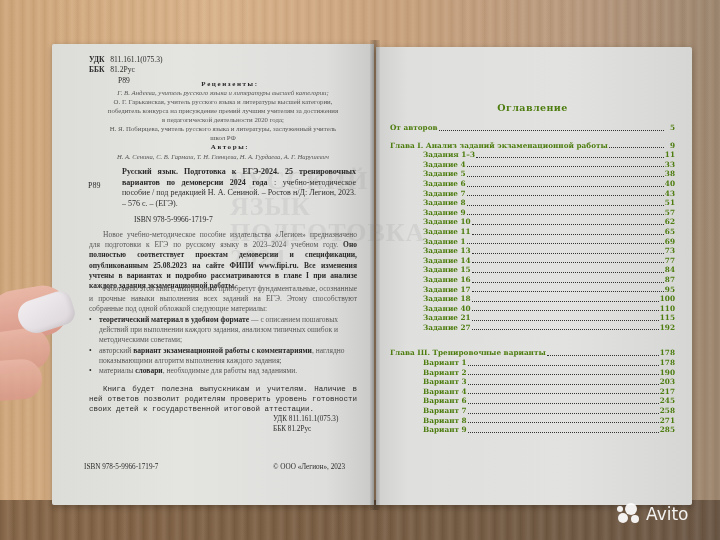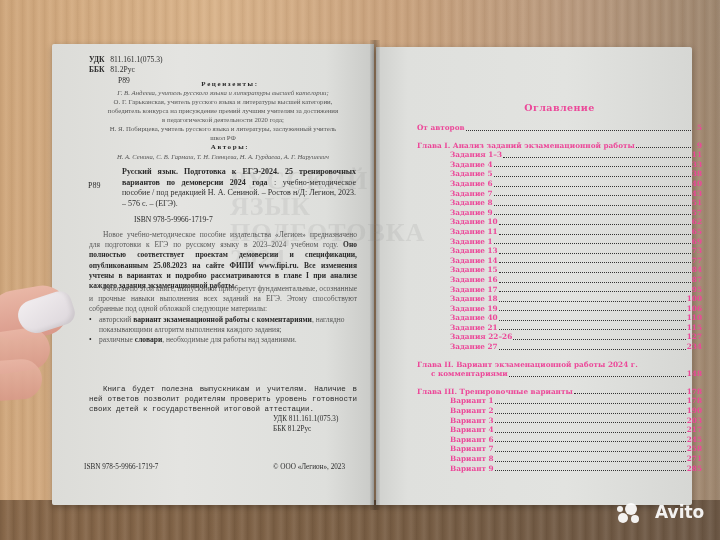--- a/index.html
+++ b/index.html
@@ -43,21 +43,21 @@
   .ghost {
     position:absolute; left:230px; top:168px; font-size:26px; color:rgba(120,120,120,0.13);
     font-weight:bold; line-height:26px; letter-spacing:1px;
   }
   .justify { text-align:justify; }
   .bullets { margin:0; padding:0; list-style:none; }
   .bullets li { position:relative; padding-left:10px; }
   .bullets li::before { content:"•"; position:absolute; left:0; }
 
   
-  .toc { position:absolute; left:390px; top:102px; width:285px; font-family:"DejaVu Serif", serif; color:#ec4899;margin-left:27px; }
+  .toc { position:absolute; left:390px; top:102px; width:285px; font-family:"DejaVu Serif", serif; color:#4d7c0f; }
   .toc-title { text-align:center; font-weight:bold; font-size:9.5px; letter-spacing:0.4px; margin-bottom:10px; }
   .toc-row { display:flex; align-items:flex-end; font-size:7.3px; line-height:9.6px; font-weight:bold; }
   .toc-row .name { white-space:nowrap; }
   .toc-row .dots { flex:1; border-bottom:1.4px dotted #333; margin:0 1px 2px 1px; }
   .toc-row .num { white-space:nowrap; min-width:10px; text-align:right; }
   .toc-row.indent { padding-left:33px; }
   .toc-row.indent .name { font-weight:bold; }
   .gap { height:8px; }
   .toc-chapter-multi { font-size:7.3px; line-height:9.6px; font-weight:bold; }
 
@@ -67,22 +67,22 @@
     border-radius: 30px;
   }
   .nail {
     position:absolute; left:18px; top:296px; width:56px; height:34px;
     background: linear-gradient(160deg, #f2eef0, #dcd6db);
     border-radius: 18px 14px 14px 22px; transform: rotate(-18deg);
     box-shadow: inset -3px -2px 4px rgba(0,0,0,0.08);
   }
 
   .watermark {
-    position:absolute; left:616px; top:502px; display:flex; align-items:flex-start; gap:13px;
-    color:rgba(255,255,255,0.92); font-family:"DejaVu Sans", sans-serif; font-weight:bold; font-size:17px;
+    position:absolute; left:616px; top:502px; display:flex; align-items:flex-end; gap:4px;
+    color:rgba(255,255,255,0.92); font-family:"DejaVu Sans", sans-serif; font-weight:normal; font-size:17px;
   }
   .dots-logo { position:relative; width:26px; height:22px; }
   .dots-logo span { position:absolute; border-radius:50%; background:rgba(255,255,255,0.92); }
 </style>
 </head>
 <body>
 
 <div class="wood-bottom"></div>
 
 <div class="page page-left"></div>
@@ -119,22 +119,23 @@
 <div class="txt" style="left:134px; top:215px; font-size:7.6px;">ISBN 978-5-9966-1719-7</div>
 
 <div class="txt justify" style="left:89px; top:230px; width:268px; text-indent:14px; font-size:7.5px; line-height:10.2px;">
   <span class="grey">Новое учебно-методическое пособие издательства «Легион» предназначено для подготовки к ЕГЭ по русскому языку в 2023–2024 учебном году. </span><span class="bold">Оно полностью соответствует проектам демоверсии и спецификации, опубликованным 25.08.2023 на сайте ФИПИ www.fipi.ru. Все изменения учтены в вариантах и подробно рассматриваются в главе I при анализе каждого задания экзаменационной работы.</span>
 </div>
 
 <div class="txt justify grey" style="left:89px; top:284px; width:268px; text-indent:14px; font-size:7.5px; line-height:10.2px;">Работая по этой книге, выпускники приобретут фундаментальные, осознанные и прочные навыки выполнения всех заданий на ЕГЭ. Этому способствуют собранные под одной обложкой следующие материалы:</div>
 
 <div class="txt" style="left:89px; top:315px; width:268px; font-size:7.5px; line-height:10.2px;">
   <ul class="bullets">
+    <li><span class="bold">теоретический материал в удобном формате</span><span class="grey"> — с описанием пошаговых действий при выполнении каждого задания, анализом типичных ошибок и методическими советами;</span></li>
     <li><span class="grey">авторский </span><span class="bold">вариант экзаменационной работы с комментариями</span><span class="grey">, наглядно показывающими алгоритм выполнения каждого задания;</span></li>
-    <li><span class="grey">различные </span><span class="bold">словари</span><span class="grey">, необходимые для работы над заданиями.</span></li>
+    <li><span class="grey">материалы </span><span class="bold">словари</span><span class="grey">, необходимые для работы над заданиями.</span></li>
   </ul>
 </div>
 
 <div class="txt justify" style="left:89px; top:384px; width:268px; text-indent:14px; font-size:7.5px; line-height:10.2px;font-family:Liberation Mono, monospace;">Книга будет полезна выпускникам и учителям. Наличие в ней ответов позволит родителям проверить уровень готовности своих детей к государственной итоговой аттестации.</div>
 
 <div class="txt" style="left:273px; top:414px; font-size:7.2px;">
   <div>УДК 811.161.1(075.3)</div>
   <div>ББК 81.2Рус</div>
 </div>
 
@@ -236,55 +237,37 @@
         <span class="name">Задание 17</span>
         <span class="dots"></span>
         <span class="num">95</span>
       </div>
       <div class="toc-row indent">
         <span class="name">Задание 18</span>
         <span class="dots"></span>
         <span class="num">100</span>
       </div>
       <div class="toc-row indent">
-        <span class="name">Задание 19</span>
-        <span class="dots"></span>
-        <span class="num">106</span>
-      </div>
-      <div class="toc-row indent">
         <span class="name">Задание 40</span>
         <span class="dots"></span>
         <span class="num">110</span>
       </div>
       <div class="toc-row indent">
         <span class="name">Задание 21</span>
         <span class="dots"></span>
         <span class="num">115</span>
       </div>
       <div class="toc-row indent">
-        <span class="name">Задания 22–26</span>
-        <span class="dots"></span>
-        <span class="num">127</span>
-      </div>
-      <div class="toc-row indent">
         <span class="name">Задание 27</span>
         <span class="dots"></span>
-        <span class="num">234</span>
+        <span class="num">192</span>
       </div>
     </div>
   <div class="gap"></div>
 
-  <div class="toc-chapter-multi">
-    <div>Глава II. Вариант экзаменационной работы 2024 г.</div>
-    <div class="toc-row indent" style="padding-left:14px;">
-      <span class="name">с комментариями</span>
-        <span class="dots"></span>
-        <span class="num">148</span>
-    </div>
-  </div>
   <div class="gap"></div>
 
   <div class="toc-row">
     <span class="name">Глава III. Тренировочные варианты</span>
       <span class="dots"></span>
       <span class="num">178</span>
   </div>
   <div id="ch3-items">
       <div class="toc-row indent">
         <span class="name">Вариант 1</span>

